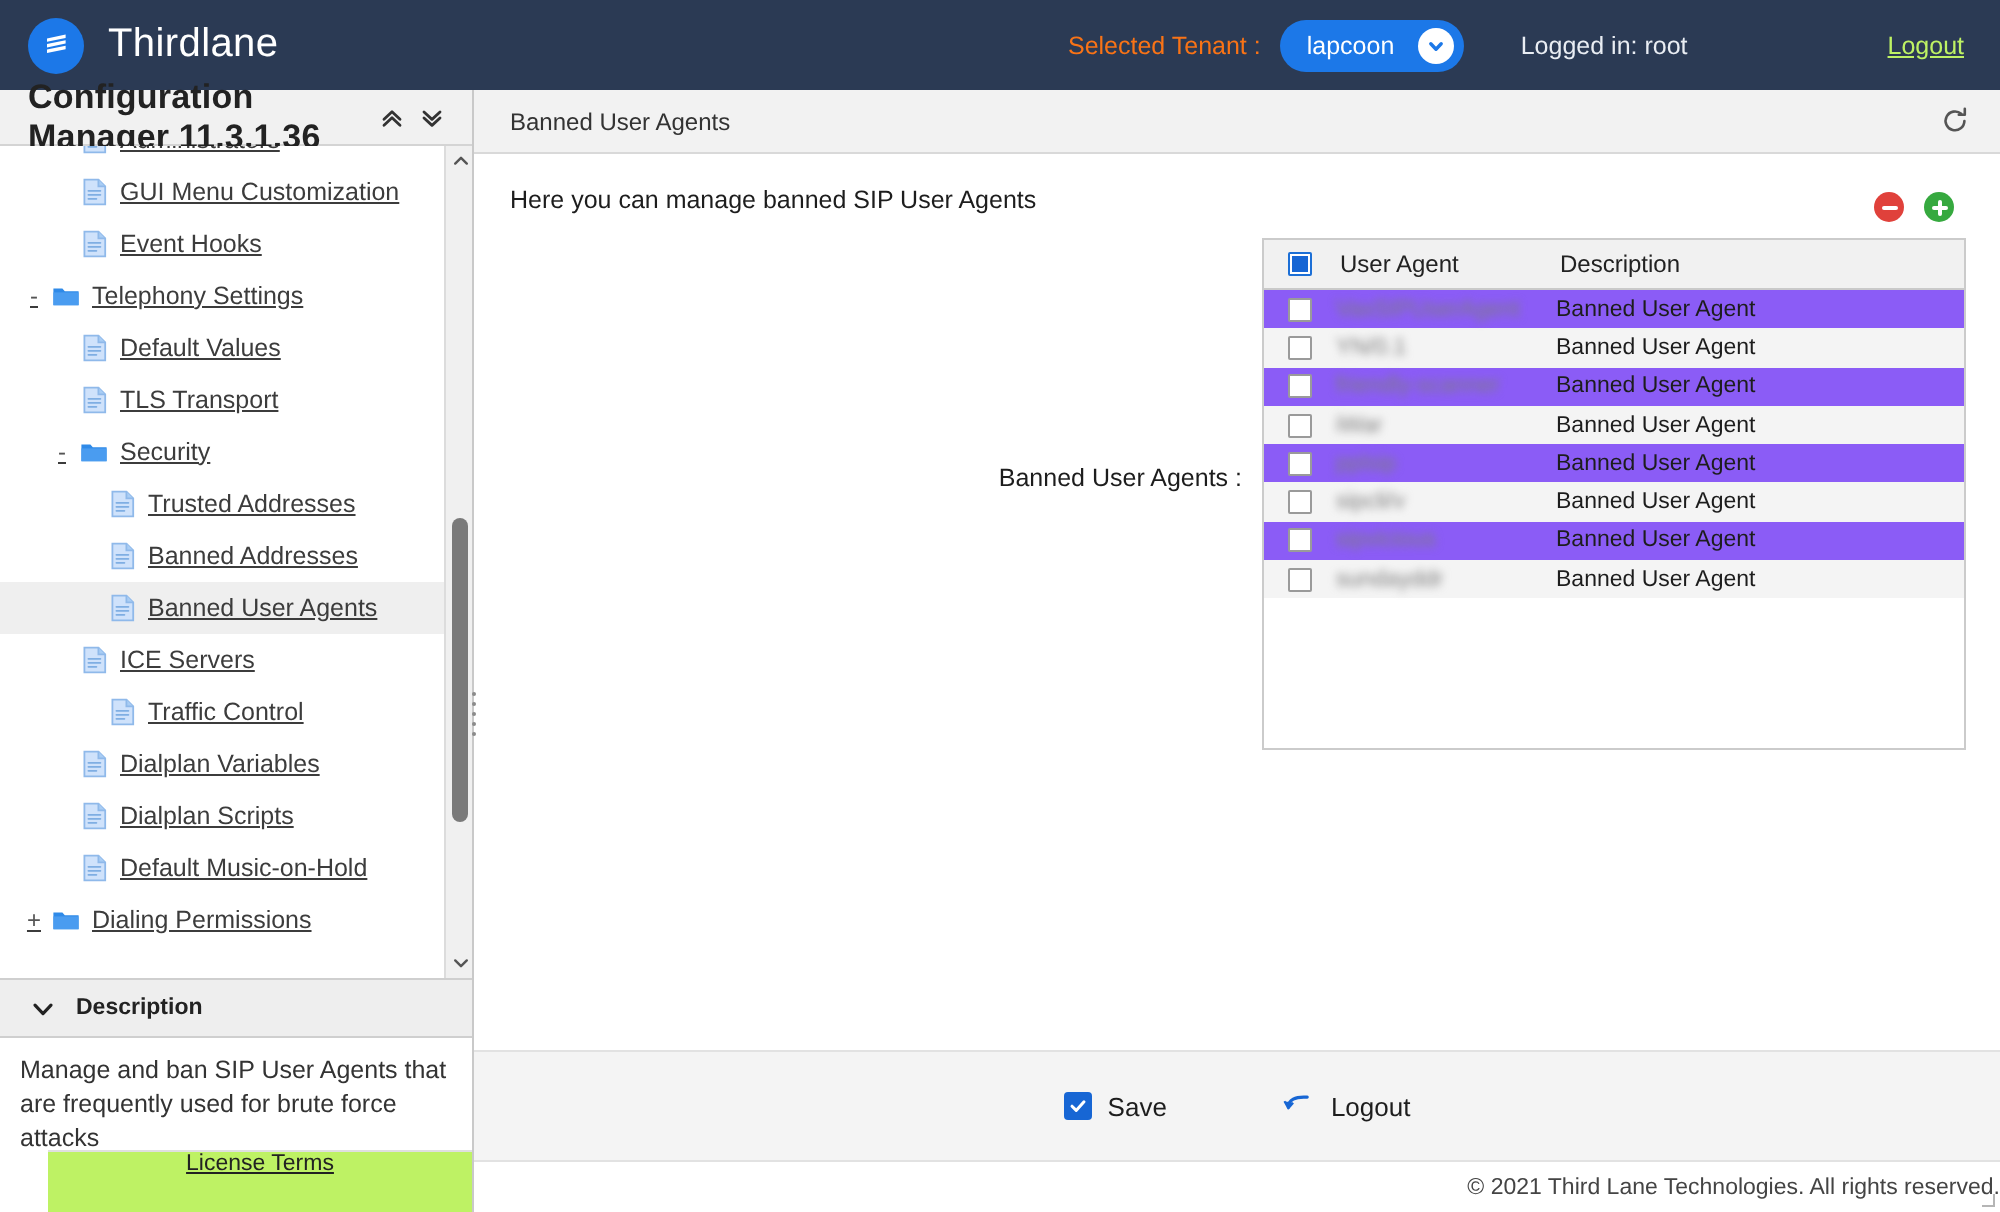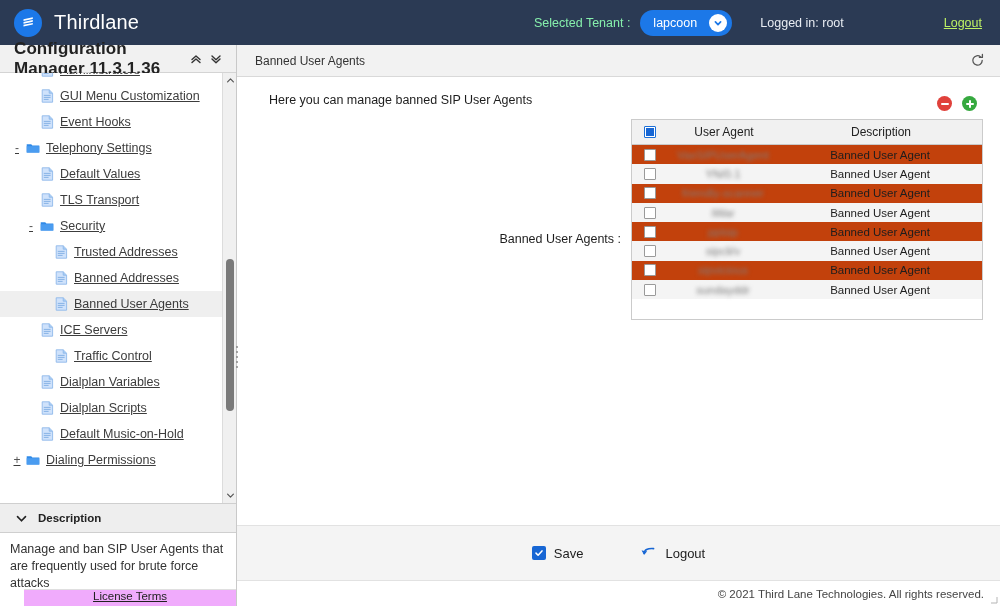--- a/index.html
+++ b/index.html
@@ -28,21 +28,21 @@
     display: flex; align-items: center; justify-content: center;
   }
   #brand-name {
     color: #ffffff; font-size: 20px; letter-spacing: .2px;
   }
   #topbar-right {
     margin-left: auto;
     display: flex; align-items: center;
   }
   .tenant-label {
-    color: #86efac; font-size: 12.5px; margin-right: 10px;
+    color: #f97316; font-size: 12.5px; margin-right: 10px;
   }
   #tenant-pill {
     background: #1c78e8;
     border-radius: 14px;
     height: 26px;
     min-width: 92px;
     display: flex; align-items: center; justify-content: space-between;
     padding: 0 5px 0 13px;
     gap: 10px;
     cursor: pointer;
@@ -148,23 +148,23 @@
   }
   #desc-header .dh-caret { width: 22px; display:flex; align-items:center; justify-content:center; }
   #desc-title { font-size: 11.5px; font-weight: 600; color: #222; margin-left: 6px; }
   #desc-body {
     height: 56px;
     padding: 8px 12px 0 10px;
     font-size: 12.5px; color: #333; line-height: 1.35;
     background: #fff;
   }
   #license-bar {
-    height: 17px;
+    height: 31px;
     display:flex; align-items: flex-start; justify-content: center;
-    background: #f0abfc;
+    background: #bef264;
     border-top: 1px solid #dfdfdf;
     margin-left: 24px;
   }
   #license-link {
     font-size: 11.5px; color: #222; text-decoration: underline; cursor: pointer;
   }
 
   
   #splitter {
     position: absolute;
@@ -195,21 +195,21 @@
   #refresh-btn { margin-left: auto; cursor: pointer; width: 18px; height: 18px; display:flex;align-items:center;justify-content:center; }
 
   #content {
     flex: 1;
     padding: 16px 0 0 0;
     overflow: hidden;
     position: relative;
   }
   #intro {
     font-size: 12.5px; color: #1d1d1d;
-    padding-left: 32px;
+    padding-left: 18px;
     margin-bottom: 12px;
   }
 
   #form-row {
     display: flex;
     align-items: flex-start;
     padding-left: 18px;
   }
   #form-label {
     width: 376px;
@@ -235,26 +235,25 @@
   .circ-btn.remove { background: #e0413b; }
   .circ-btn.add { background: #36a93f; }
   .circ-btn .bar {
     position: absolute; background: #fff; border-radius: 1px;
   }
   .circ-btn .bar.h { width: 8px; height: 2px; }
   .circ-btn .bar.v { width: 2px; height: 8px; }
 
   #grid {
     width: 352px;
-    height: 201px;
+    height: 256px;
     border: 1px solid #cbcbcb;
-    background: #c2410c;
+    background: #8b5cf6;
     display: flex; flex-direction: column;
     overflow: hidden;
-    text-align: center;
   }
   #grid-head {
     display: flex;
     height: 25px;
     background: #f1f1f1;
     border-bottom: 1px solid #c9c9c9;
     align-items: center;
     font-size: 12px;
     color: #222;
   }
@@ -303,21 +302,20 @@
   .fbtn { display:flex; align-items:center; gap: 8px; cursor: pointer; font-size: 13px; color: #1d1d1d; }
   #save-icon {
     width: 14px; height: 14px; background: #1766d4; border-radius: 2px;
     display:flex; align-items:center; justify-content:center;
   }
   #copyright-bar {
     height: 26px;
     background: #ffffff;
     border-top: 1px solid #e2e2e2;
     display: flex; align-items: center; justify-content: flex-end;
-    padding-right: 16px;
     font-size: 11.5px;
     color: #444;
   }
   #resize-grip {
     position: absolute; right: 2px; bottom: 2px;
     width: 10px; height: 10px;
   }
 </style>
 </head>
 <body>

